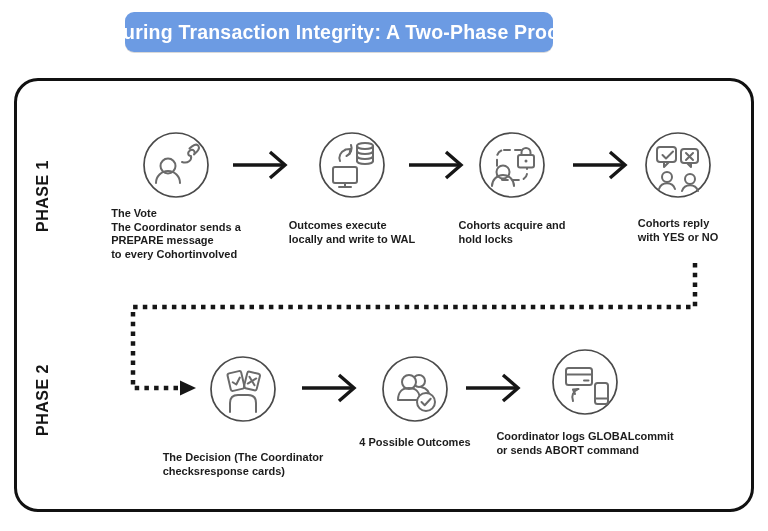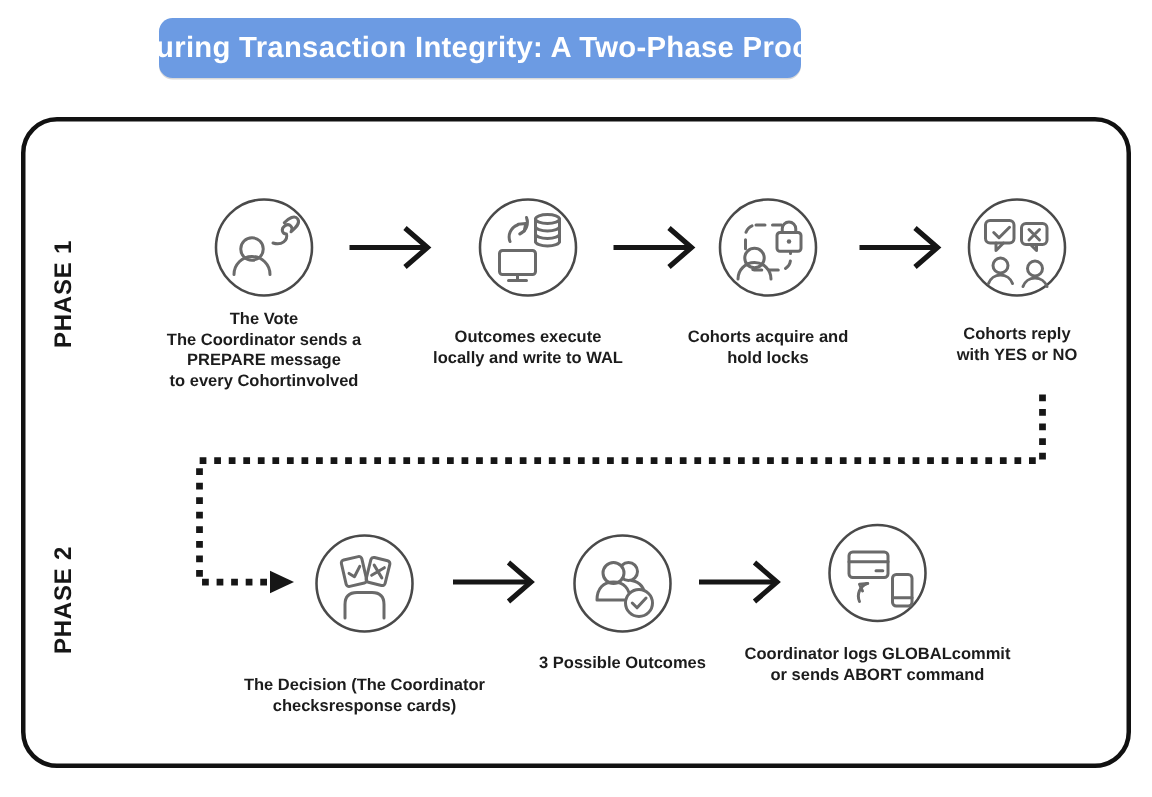--- a/index.html
+++ b/index.html
@@ -2,21 +2,21 @@
 <html style="--banner-bg: #6C9BE3; --banner-text: #FFFFFF; --frame-border: #111111; --arrow: #161616; --caption-text: #1C1C1C; --icon-stroke: #6A6A6A;"><head>
 <meta charset="utf-8">
 <style>
   html,body{margin:0;padding:0;background:#ffffff;}
   #stage{
     position:relative;width:768px;height:531px;background:#ffffff;overflow:hidden;
     font-family:"Liberation Sans",sans-serif;
   }
   
   .banner{
-    position:absolute;left:106px;top:12px;width:428px;height:40px;
+    position:absolute;left:125px;top:12px;width:428px;height:40px;
     background:var(--banner-bg,#6C9BE3);border-radius:9px;
     display:flex;align-items:center;justify-content:center;
     box-shadow:0 1px 0 rgba(0,0,0,0.15);
   }
   .banner span{
     color:var(--banner-text,#fff);font-size:19.5px;font-weight:bold;letter-spacing:0.2px;
     white-space:nowrap;
   }
   
   .frame{
@@ -27,21 +27,21 @@
   .phase-label{
     position:absolute;width:120px;height:20px;text-align:center;
     font-size:16px;font-weight:bold;color:#161616;letter-spacing:0.5px;
     transform:rotate(-90deg);
   }
   #phase1-label{left:-16px;top:186px;}
   #phase2-label{left:-16px;top:390px;}
   
   .step{position:absolute;display:flex;flex-direction:column;align-items:center;}
   .step .cap{
-    text-align:center;font-size:11px;font-weight:bold;line-height:1.23;
+    text-align:left;font-size:11px;font-weight:bold;line-height:1.23;
     color:var(--caption-text,#1c1c1c);white-space:pre-line;
   }
   
   svg .ring{fill:#fff;stroke:#4a4a4a;stroke-width:1.7;}
   svg .glyph{fill:none;stroke:var(--icon-stroke,#6a6a6a);stroke-width:2;stroke-linecap:round;stroke-linejoin:round;}
   svg .glyphfill{fill:var(--icon-stroke,#6a6a6a);stroke:none;}
   svg .white{fill:#fff;}
   .arrow{position:absolute;}
   .arrow path{stroke:var(--arrow,#161616);stroke-width:3.4;fill:none;stroke-linecap:butt;stroke-linejoin:miter;}
   #connector{position:absolute;left:0;top:0;pointer-events:none;}
@@ -176,21 +176,21 @@
   <div class="step" style="left:330px;top:355px;width:170px;">
     <svg width="68" height="68" viewBox="0 0 68 68">
       <circle class="ring" cx="34" cy="34" r="32"></circle>
       <circle class="glyph" cx="38" cy="26" r="6"></circle>
       <path class="glyph" d="M40,32 c6,1 9,5 9,12 h-4"></path>
       <circle class="glyph white" cx="28" cy="27" r="7"></circle>
       <path class="glyph" d="M17,45 c0,-8 4.5,-12 11,-12 c6.5,0 11,4 11,12 Z"></path>
       <circle class="glyph white" cx="45" cy="47" r="9"></circle>
       <path class="glyph" d="M40.5,47 l3.2,3.2 l6,-6.5"></path>
     </svg>
-    <div class="cap" style="margin-top:13px;">3 Possible Outcomes</div>
+    <div class="cap" style="margin-top:13px;">4 Possible Outcomes</div>
   </div>
 
   <svg class="arrow" style="left:464px;top:372px;" width="62" height="32" viewBox="0 0 62 32">
     <path d="M2,16 H53"></path>
       <path d="M39,3 L54,16 L39,29"></path>
   </svg>
 
   <div class="step" style="left:490px;top:348px;width:190px;">
     <svg width="68" height="68" viewBox="0 0 68 68">
       <circle class="ring" cx="34" cy="34" r="32"></circle>

